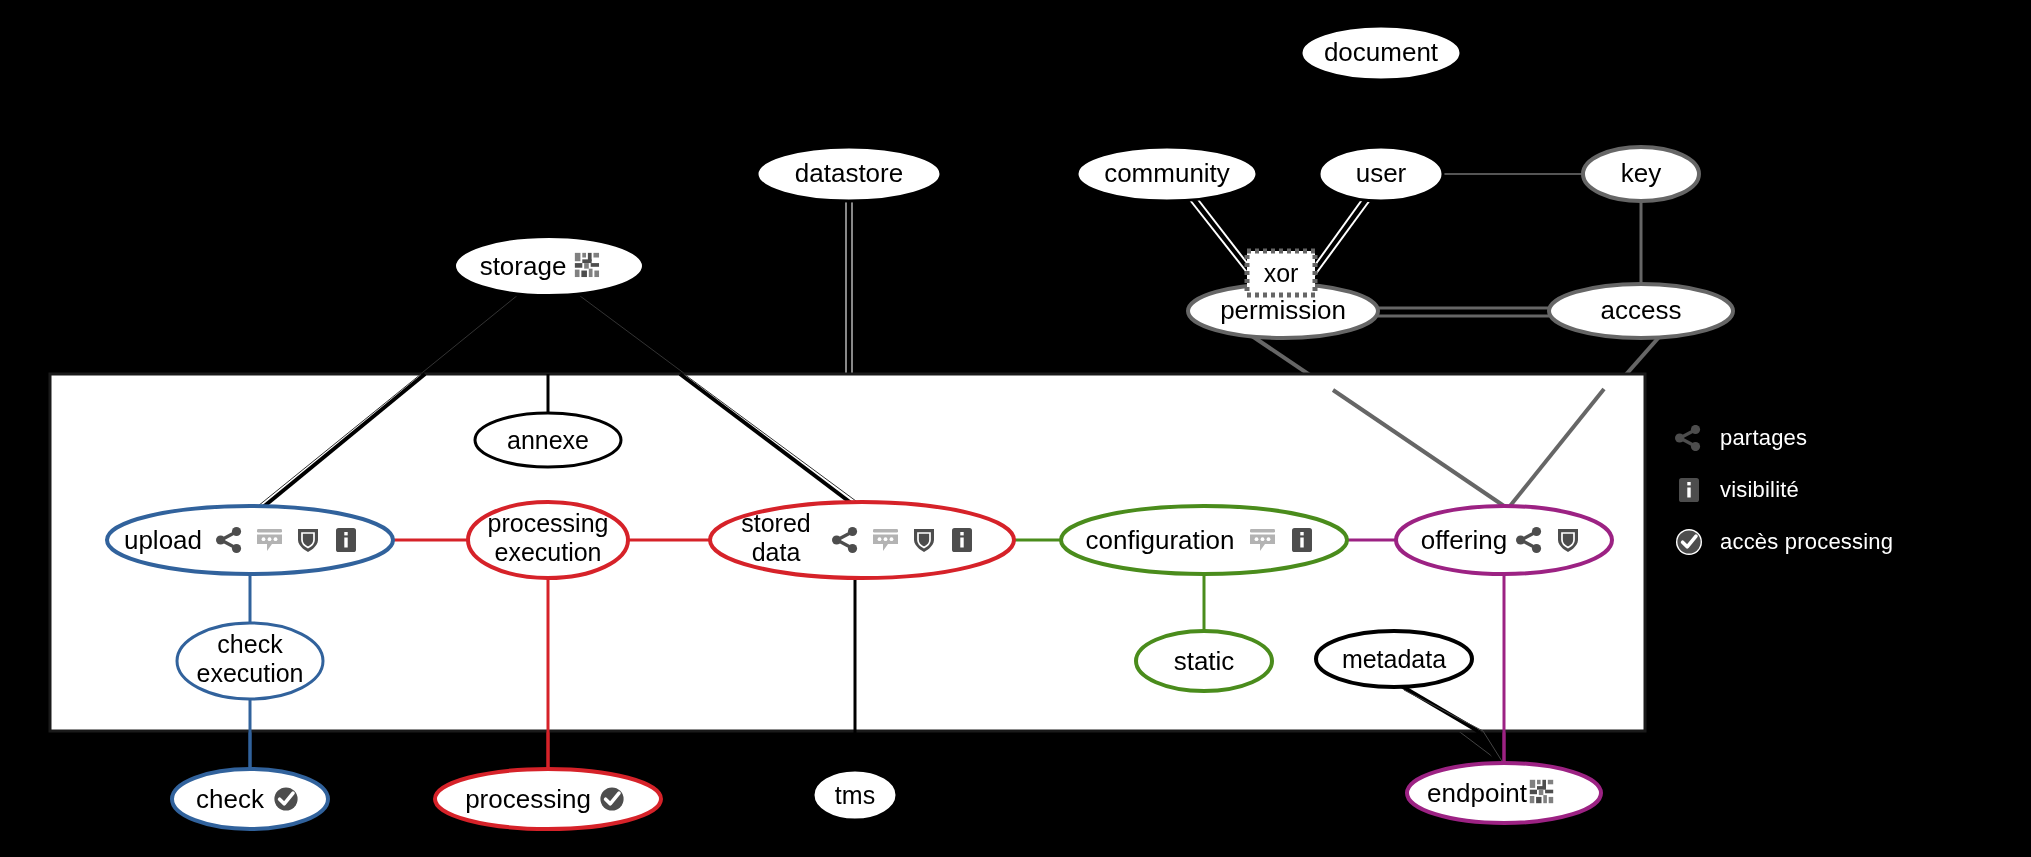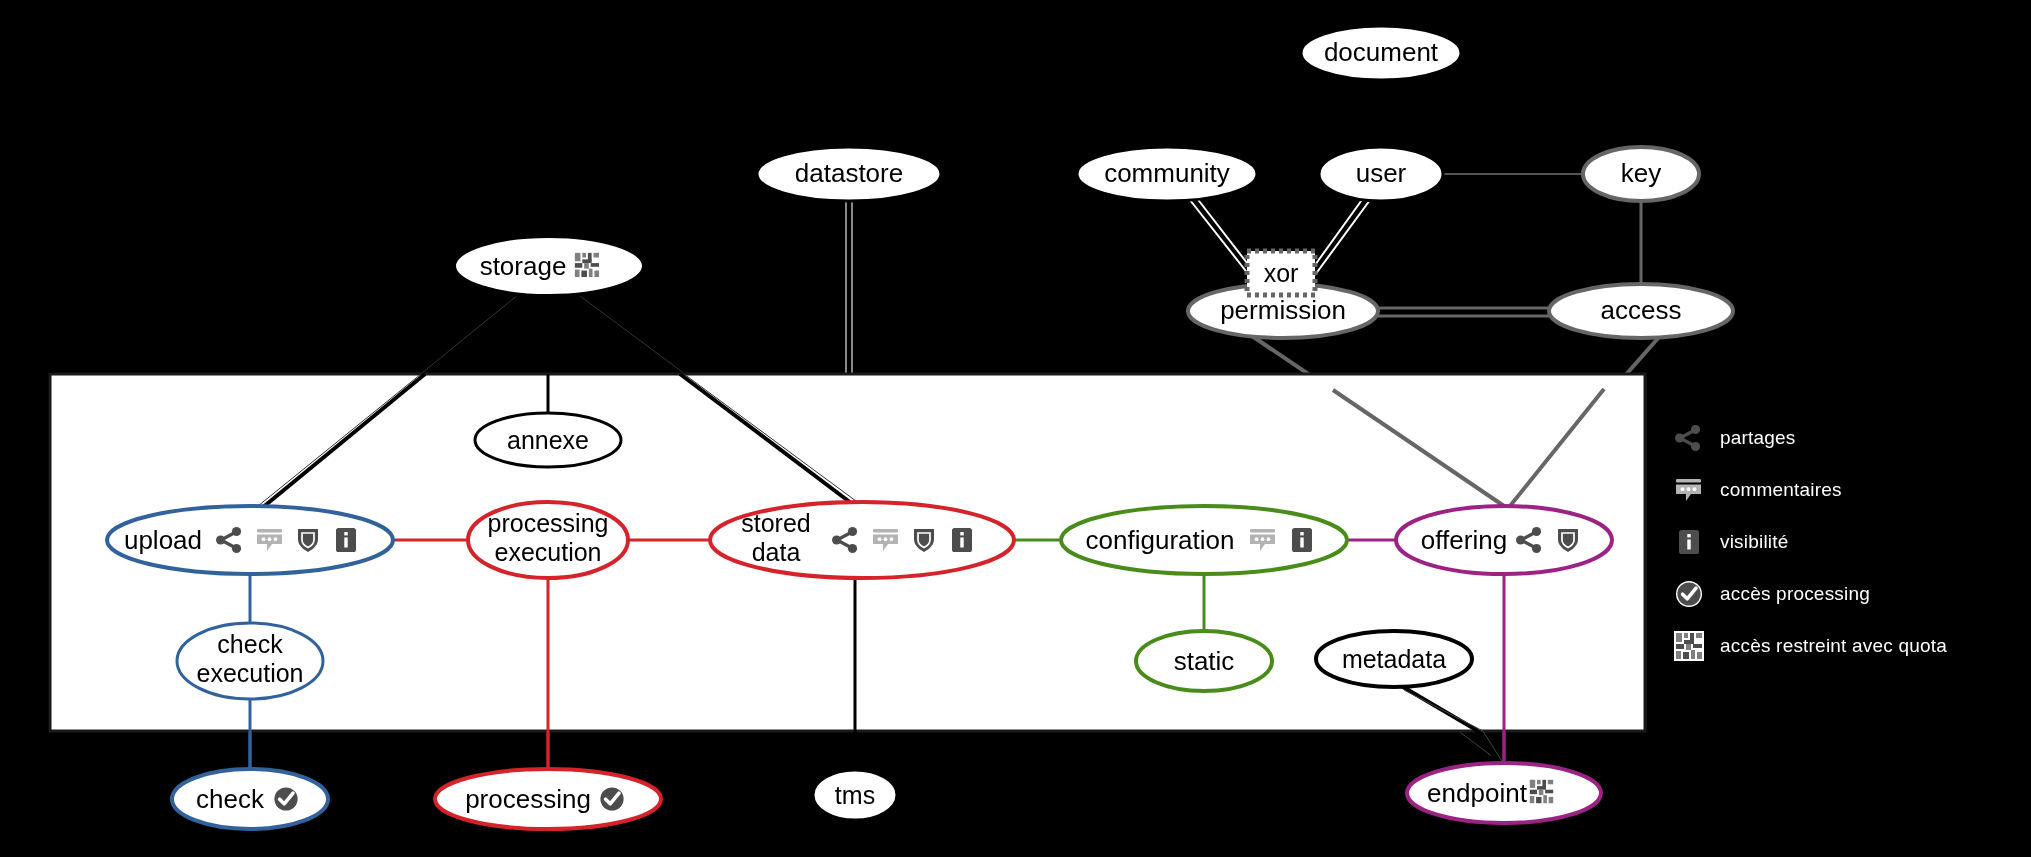--- a/index.html
+++ b/index.html
@@ -36,21 +36,21 @@
     width: 34px;
     height: 34px;
     flex: 0 0 34px;
     display: flex;
     align-items: center;
     justify-content: center;
     margin-right: 14px;
   }
   .legend-label {
     color: #ffffff;
-    font-size: 19px;
+    font-size: 22px;
     line-height: 22px;
     white-space: nowrap;
     letter-spacing: 0.2px;
   }
 </style>
 </head>
 <body>
 
 <div id="stage">
 
@@ -378,52 +378,36 @@
 
     <div class="legend-row">
       <span class="legend-icon">
         <svg width="28" height="26" viewBox="0 0 28 26">
             <use href="#ic-share"></use>
           </svg>
       </span>
       <span class="legend-label">partages</span>
     </div>
 
-    <div class="legend-row">
-      <span class="legend-icon">
-        <svg width="28" height="26" viewBox="0 0 28 26">
-            <use href="#ic-comment"></use>
-          </svg>
-      </span>
-      <span class="legend-label">commentaires</span>
-    </div>
 
 
     <div class="legend-row">
       <span class="legend-icon">
         <svg width="24" height="26" viewBox="0 0 24 26">
             <use href="#ic-info"></use>
           </svg>
       </span>
       <span class="legend-label">visibilité</span>
     </div>
 
     <div class="legend-row">
       <span class="legend-icon">
         <svg width="28" height="28" viewBox="0 0 28 28">
             <use href="#ic-restricted"></use>
           </svg>
       </span>
       <span class="legend-label">accès processing</span>
     </div>
 
-    <div class="legend-row">
-      <span class="legend-icon">
-        <svg width="30" height="30" viewBox="0 0 30 30">
-            <use href="#ic-quota"></use>
-          </svg>
-      </span>
-      <span class="legend-label">accès restreint avec quota</span>
-    </div>
 
   </div>
 
 </div>
 
 </body></html>

